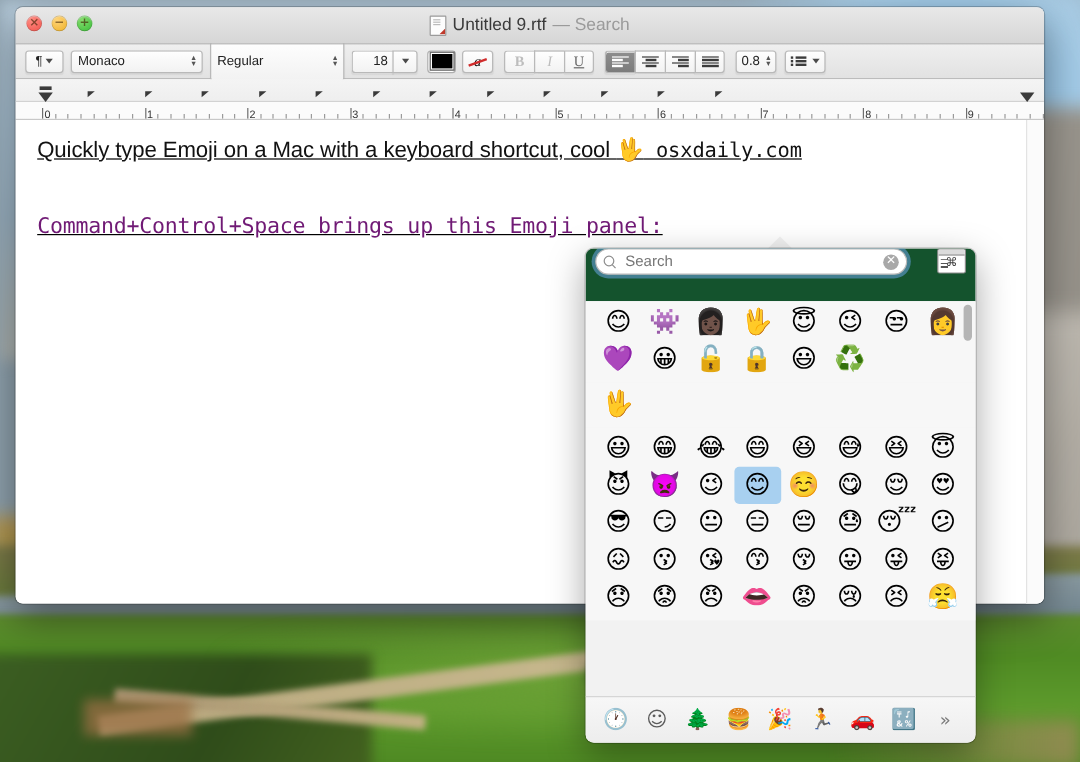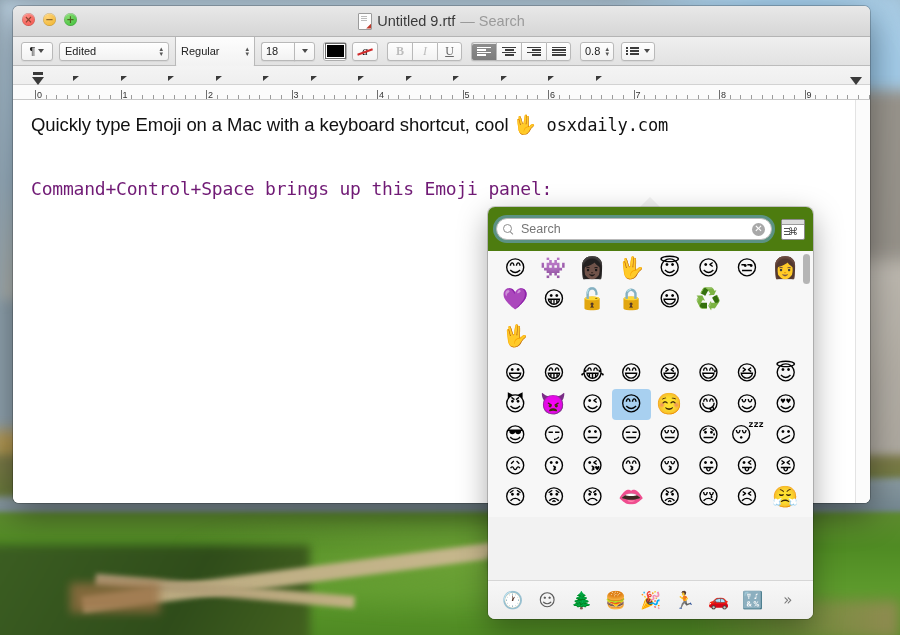--- a/index.html
+++ b/index.html
@@ -103,22 +103,22 @@
   }
   .ctl{
     height:19px;background:linear-gradient(180deg,#fefefe,#f2f2f2);
     border:1px solid #b9b9b9;border-radius:3px;
     box-shadow:0 1px 0 rgba(255,255,255,.8) inset,0 1px 1px rgba(0,0,0,.06);
     display:flex;align-items:center;font-size:11px;color:#222;
     box-sizing:border-box;
   }
   .ctl.para{width:32px;justify-content:center;gap:3px;padding:0 3px;}
   .ctl.fontname{width:110px;padding:0 5px;justify-content:space-between;margin-left:6px;}
-  .ctl.fontstyle{width:80px;padding:16px 5px;justify-content:space-between;margin-left:6px;}
-  .ctl.fontsize{width:34px;padding:0 4px;margin-left:6px;}
+  .ctl.fontstyle{width:112px;padding:16px 5px;justify-content:space-between;margin-left:6px;}
+  .ctl.fontsize{width:24px;padding:0 17px;margin-left:6px;}
   .ctl.sizearrow{width:21px;justify-content:center;margin-left:-1px;border-radius:0 3px 3px 0;}
   .ctl.fontsize{border-radius:3px 0 0 3px;border-right:none;}
   .stepper{display:inline-flex;flex-direction:column;line-height:5px;font-size:7px;color:#555;}
   .caret{width:0;height:0;border-left:3.5px solid transparent;border-right:3.5px solid transparent;
     border-top:4px solid #4a4a4a;}
   .swatch{width:24px;height:19px;border:1px solid #aeaeae;border-radius:3px;background:#fff;
     display:flex;align-items:center;justify-content:center;margin-left:8px;box-sizing:border-box;}
   .swatch i{display:block;width:17px;height:12px;background:#000;border:1px solid #fff;
     box-shadow:0 0 0 1px #6b6b6b;}
   .ctl.fontcolor{width:26px;justify-content:center;margin-left:5px;position:relative;font-style:italic;
@@ -154,42 +154,42 @@
   .tabmark{position:absolute;top:10px;width:0;height:0;
     border-top:5px solid #3a3a3a;border-bottom:5px solid transparent;border-right:6px solid transparent;}
   .indent-top{position:absolute;left:20px;top:6px;width:10px;height:3px;background:#3a3a3a;}
   .indent-bot{position:absolute;left:19px;top:11px;width:0;height:0;
     border-left:6px solid transparent;border-right:6px solid transparent;border-top:8px solid #3a3a3a;}
   .indent-right{position:absolute;right:8px;top:11px;width:0;height:0;
     border-left:6px solid transparent;border-right:6px solid transparent;border-top:8px solid #3a3a3a;}
 
   
   .page{position:relative;height:405px;background:#fff;overflow:hidden;}
-  .page-inner{padding:14px 22px 0 18px;}
+  .page-inner{padding:14px 22px 0 18px;text-decoration:underline;}
   .line1{font-family:"Liberation Sans",sans-serif;font-size:18.5px;color:#111;white-space:nowrap;letter-spacing:-.1px;}
   .line1 .emo{font-family:"DejaVu Sans",sans-serif;}
   .line1 .mono{font-family:"DejaVu Sans Mono","Liberation Mono",monospace;font-size:17px;}
   .line2{margin-top:42px;font-family:"DejaVu Sans Mono","Liberation Mono",monospace;
     font-size:18px;color:#701a75;white-space:nowrap;letter-spacing:-.2px;}
   .page-rightgap{position:absolute;right:0;top:0;bottom:0;width:14px;background:#fbfbfb;border-left:1px solid #e3e3e3;}
 
   
   #emojipanel{
     position:absolute;left:488px;top:207px;width:325px;height:412px;
     background:#f2f2f2;border-radius:7px;
     box-shadow:0 10px 30px rgba(0,0,0,.35),0 0 0 1px rgba(0,0,0,.18);
     overflow:hidden;
     font-family:"Liberation Sans",sans-serif;
   }
   .callout{
     position:absolute;left:637px;top:197px;width:26px;height:13px;
     background:#f2f2f2;clip-path:polygon(50% 0,100% 100%,0 100%);
     filter:drop-shadow(0 -1px 1px rgba(0,0,0,.18));
   }
-  .ep-top{height:44px;display:flex;align-items:center;padding:0 8px;gap:9px;background:#4d7c0f;}
+  .ep-top{height:44px;display:flex;align-items:flex-start;padding:0 8px;gap:25px;background:#14532d;}
   .searchwrap{
     flex:1;height:22px;background:#fff;border-radius:11px;
     border:1px solid #b9b9b9;display:flex;align-items:center;padding:0 6px;gap:5px;
     box-shadow:0 0 0 3px rgba(106,164,228,.55);
     box-sizing:border-box;position:relative;
   }
   .mag{width:11px;height:11px;flex:none;position:relative;}
   .mag::before{content:"";position:absolute;left:0;top:0;width:7px;height:7px;border:1.4px solid #8d8d8d;border-radius:50%;}
   .mag::after{content:"";position:absolute;left:7px;top:7px;width:4px;height:1.4px;background:#8d8d8d;transform:rotate(45deg);transform-origin:left center;}
   .searchwrap input,.searchwrap .ph{
@@ -279,21 +279,21 @@
       <span class="edited">— Search</span>
     </div>
   </div>
 
   <div class="toolbar">
     <div class="ctl para">
       <span>¶</span>
       <span class="caret"></span>
     </div>
     <div class="ctl fontname">
-      <span>Edited</span>
+      <span>Monaco</span>
       <span class="stepper">▴<br>▾</span>
     </div>
     <div class="ctl fontstyle">
       <span>Regular</span>
       <span class="stepper">▴<br>▾</span>
     </div>
     <div class="ctl fontsize">
       <span>18</span>
     </div>
     <div class="ctl sizearrow">

